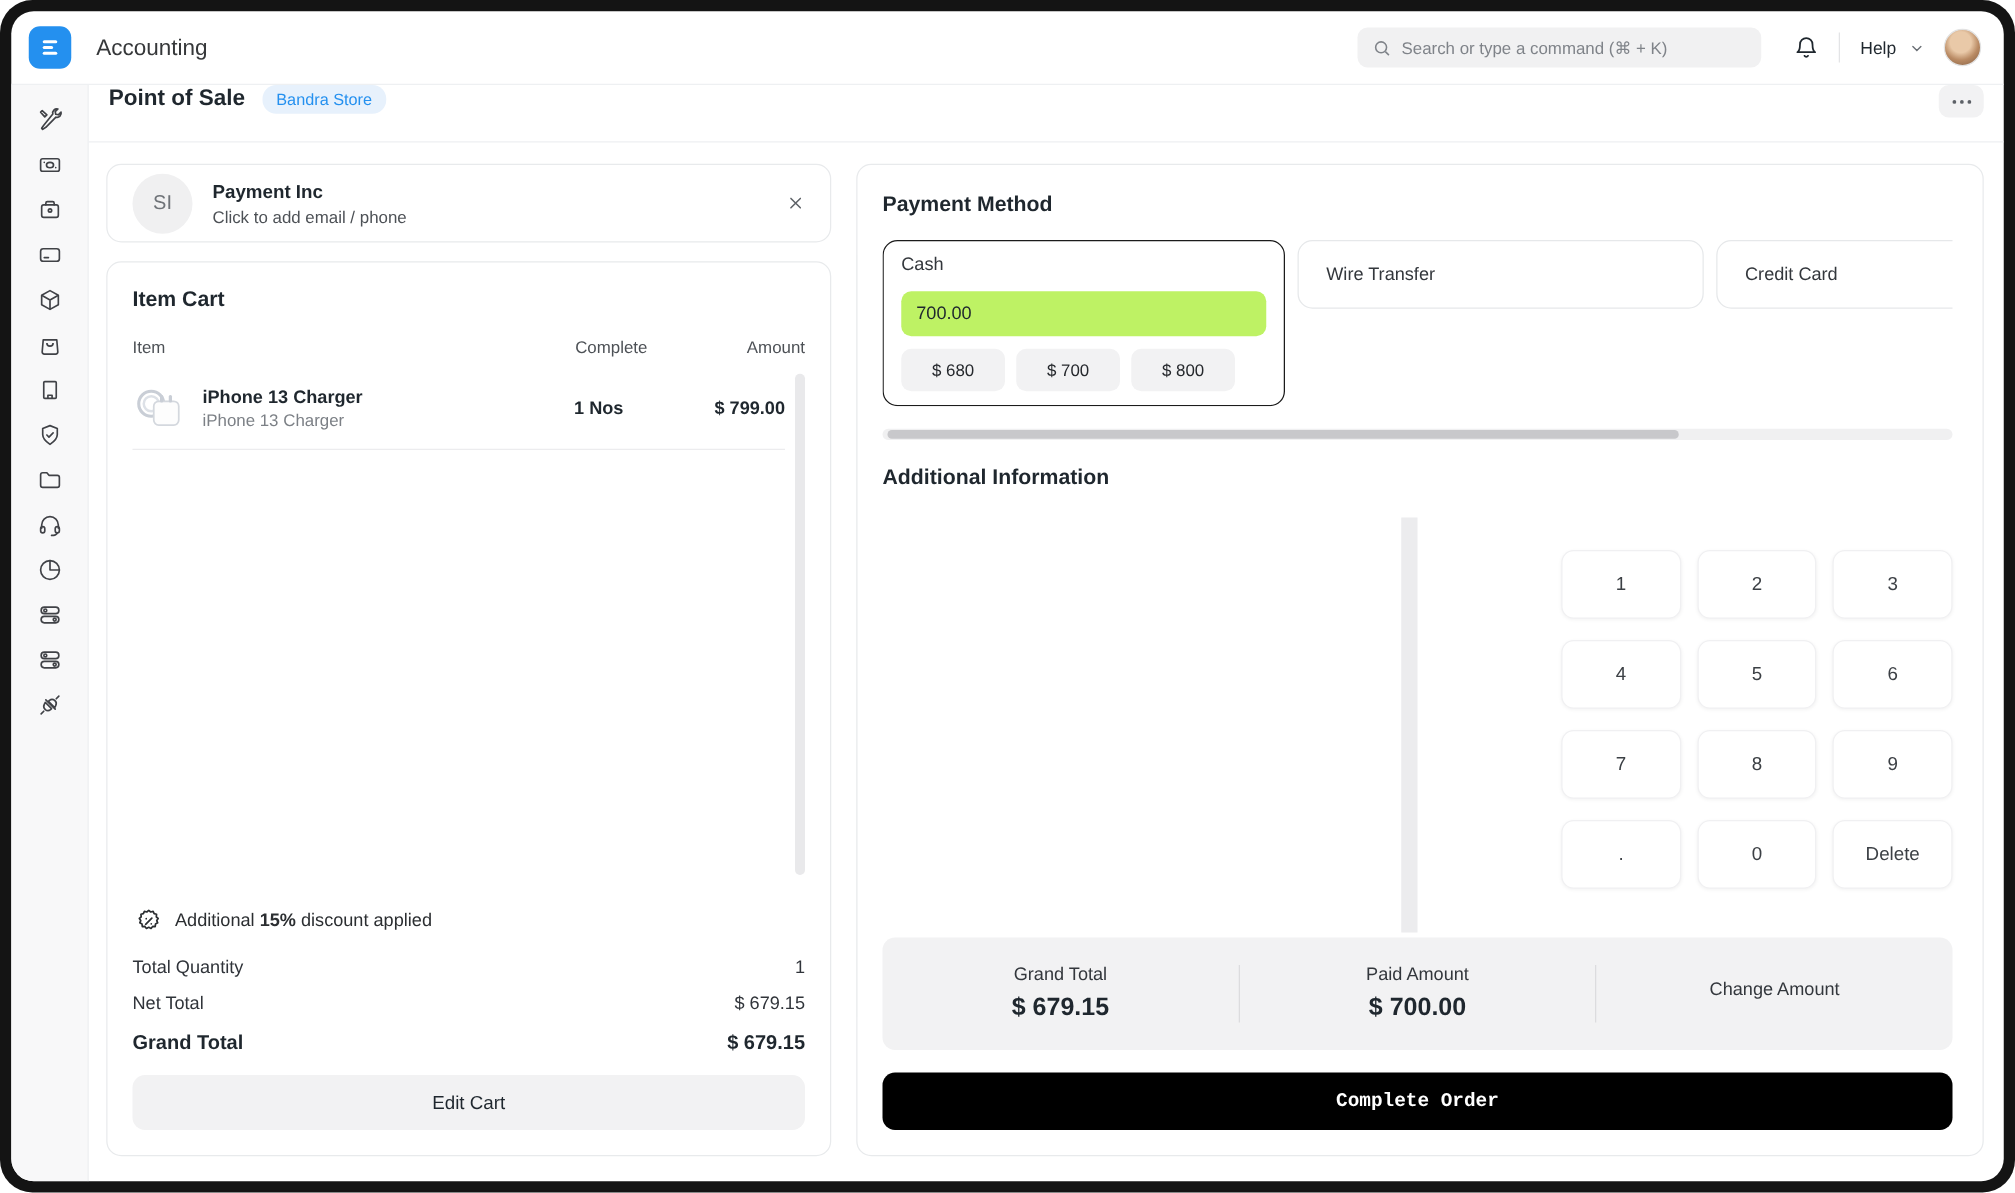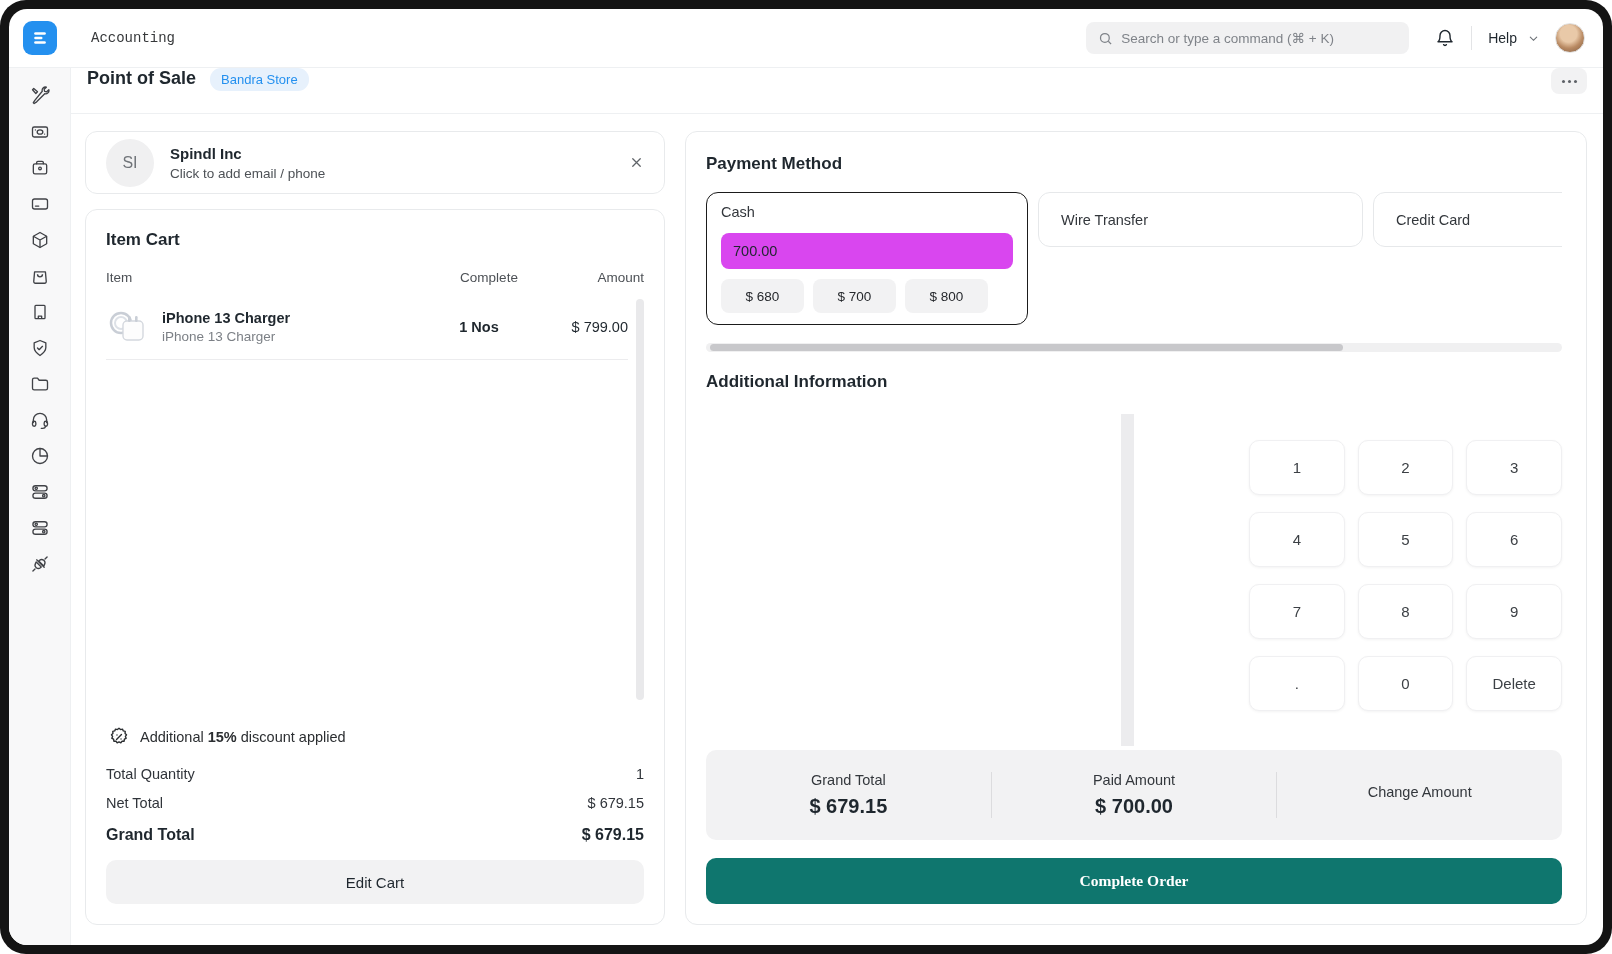--- a/index.html
+++ b/index.html
@@ -4,21 +4,21 @@
 <style>
   * { margin:0; padding:0; box-sizing:border-box; }
   html,body { width:1612px; height:954px; background:#fff; font-family:"Liberation Sans", sans-serif; }
   .frame { position:absolute; inset:0; width:1612px; height:954px; background:#141414; border-radius:26px; }
   .window { position:absolute; inset:9px; background:#fff; border-radius:18px; overflow:hidden; display:flex; flex-direction:column; }
 
   
   .topbar { height:59px; display:flex; align-items:center; border-bottom:1px solid #eef0f2; flex:none; }
   .logo-cell { width:62px; display:flex; justify-content:center; align-items:center; flex:none; }
   .logo { width:34px; height:34px; background:#2490ef; border-radius:9px; display:flex; align-items:center; justify-content:center; }
-  .app-title { font-size:14px; color:#36383a; margin-left:20px;font-family:Liberation Mono, monospace; }
+  .app-title { font-size:18px; color:#36383a; margin-left:6px; }
   .topbar-spacer { flex:1; }
   .search { width:323px; height:32px; background:#f1f1f2; border-radius:8px; display:flex; align-items:center; padding:0 12px; gap:8px; border:none; }
   .search input { border:none; background:transparent; outline:none; font-size:13.5px; color:#50555b; width:100%; font-family:"Liberation Sans", sans-serif; }
   .search input::placeholder { color:#7f8389; opacity:1; }
   .bell-btn { margin-left:26px; background:none; border:none; cursor:pointer; display:flex; align-items:center; }
   .top-divider { width:1px; height:24px; background:#e3e4e6; margin:0 16px; }
   .help-btn { display:flex; align-items:center; gap:11px; background:none; border:none; font-size:14px; color:#1f272e; font-family:"Liberation Sans", sans-serif; cursor:pointer; }
   .avatar { width:30px; height:30px; border-radius:50%; margin:0 18px 0 16px; background:radial-gradient(circle at 45% 35%, #e9c9a8 0 35%, #b98a63 60%, #7d5a40 100%); border:1px solid #e2e2e2; }
 
   
@@ -49,36 +49,36 @@
   .section-title { font-size:17px; font-weight:700; color:#1f272e; }
   .cart-header { display:grid; grid-template-columns:1fr 90px 110px; margin-top:20px; font-size:13.5px; color:#4d5156; }
   .cart-header .qty { text-align:center; }
   .cart-header .amt { text-align:right; }
   .cart-rows { position:relative; margin-top:14px; flex:1; min-height:0; }
   .cart-row { display:grid; grid-template-columns:56px 1fr 90px 104px; align-items:center; padding:8px 0 12px 0; border-bottom:1px solid #ececee; margin-right:16px; }
   .prod-img { width:44px; height:40px; display:flex; align-items:center; justify-content:center; }
   .prod-name { font-size:14.5px; font-weight:700; color:#1f272e; margin-bottom:3px; }
   .prod-desc { font-size:13.5px; color:#7c8086; }
   .row-qty { font-size:14.5px; font-weight:700; color:#1f272e; text-align:center; }
-  .row-amt { font-size:14.5px; font-weight:400; color:#1f272e; text-align:right; }
+  .row-amt { font-size:14.5px; font-weight:700; color:#1f272e; text-align:right; }
   .v-scroll { position:absolute; right:0; top:0; width:8px; height:calc(100% - 16px); background:#e9e9eb; border-radius:4px; }
 
   .discount-row { display:flex; align-items:center; gap:10px; margin:10px 0 18px 2px; font-size:14.5px; color:#2b2e31; }
   .discount-row b { font-weight:700; }
   .totals { display:flex; flex-direction:column; gap:13px; margin-bottom:16px; }
   .t-row { display:flex; justify-content:space-between; font-size:14.5px; color:#30343a; }
   .t-row.grand { font-size:16px; font-weight:700; color:#1f272e; margin-top:2px; }
   .edit-cart { height:44px; flex:none; border:none; border-radius:10px; background:#f2f2f3; font-size:15px; color:#1f272e; cursor:pointer; font-family:"Liberation Sans", sans-serif; }
 
   
   .pay-card { flex:1; display:flex; flex-direction:column; padding:22px 24px 20px 20px; min-width:0; }
   .methods { display:flex; gap:10px; margin-top:18px; overflow:hidden; flex:none; }
   .method-cash { width:322px; flex:none; border:1.5px solid #1b1b1b; border-radius:12px; padding:11px 14px; }
   .method-cash .m-label { font-size:14.5px; color:#33373c; }
-  .cash-input { margin-top:13px; width:100%; height:36px; background:#d946ef; border:none; border-radius:8px; padding:0 12px; font-size:14.5px; color:#1f272e; outline:none; font-family:"Liberation Sans", sans-serif; }
+  .cash-input { margin-top:13px; width:100%; height:36px; background:#bef264; border:none; border-radius:8px; padding:0 12px; font-size:14.5px; color:#1f272e; outline:none; font-family:"Liberation Sans", sans-serif; }
   .chips { display:flex; gap:9px; margin-top:10px; }
   .chip { height:34px; min-width:83px; border:none; border-radius:8px; background:#f2f2f3; font-size:13.5px; color:#26292d; cursor:pointer; font-family:"Liberation Sans", sans-serif; }
   .method-tile { width:325px; flex:none; height:55px; border:1px solid #e6e8ea; border-radius:12px; display:flex; align-items:center; padding:0 22px; font-size:14.5px; color:#33373c; background:#fff; cursor:pointer; font-family:"Liberation Sans", sans-serif; }
   .method-tile.clipped { width:320px; }
 
   .h-scroll { margin-top:18px; height:9px; background:#f0f0f1; border-radius:5px; position:relative; flex:none; }
   .h-scroll .thumb { position:absolute; left:4px; top:1px; height:7px; width:74%; background:#c8c8cb; border-radius:4px; }
 
   .addl-title { margin-top:20px; flex:none; }
   .info-area { flex:1; display:flex; min-height:0; margin-top:12px; }
@@ -86,21 +86,21 @@
   .info-vbar { width:13px; background:#ececee; margin-top:10px; margin-bottom:4px; }
   .numpad-wrap { width:313px; margin-left:115px; display:flex; align-items:flex-start; }
   .numpad { margin-top:36px; width:100%; display:grid; grid-template-columns:repeat(3,1fr); column-gap:13px; row-gap:17px; }
   .key { height:55px; background:#fff; border:1px solid #f0f0f2; border-radius:10px; box-shadow:0 1px 3px rgba(0,0,0,0.05); font-size:15px; color:#3c4045; cursor:pointer; font-family:"Liberation Sans", sans-serif; }
 
   .summary { flex:none; height:90px; background:#f2f2f3; border-radius:10px; display:flex; align-items:center; }
   .sum-col { flex:1; text-align:center; }
   .sum-label { font-size:14.5px; color:#33373c; margin-bottom:7px; }
   .sum-value { font-size:20px; font-weight:700; color:#1f272e; }
   .sum-div { width:1px; height:46px; background:#dcdcde; }
-  .complete-btn { margin-top:18px; height:46px; flex:none; border:none; border-radius:10px; background:#0f766e; color:#fff; font-size:15.5px; font-weight:700; cursor:pointer; font-family:Liberation Serif, serif; }
+  .complete-btn { margin-top:18px; height:46px; flex:none; border:none; border-radius:10px; background:#000000; color:#fff; font-size:15.5px; font-weight:700; cursor:pointer; font-family:Liberation Mono, monospace; }
 </style>
 </head>
 <body>
 
 <div class="frame">
 <div class="window">
 
   <div class="topbar">
     <div class="logo-cell">
       <div class="logo">
@@ -248,21 +248,21 @@
             </button>
       </div>
 
       <div class="content">
 
         <div class="left-col">
 
           <div class="card customer-card">
             <div class="cust-avatar">SI</div>
             <div>
-              <div class="cust-name">Spindl Inc</div>
+              <div class="cust-name">Payment Inc</div>
               <div class="cust-sub">Click to add email / phone</div>
             </div>
             <button class="cust-close">
               <span style="display:flex;">
                 <svg width="15" height="15" viewBox="0 0 24 24" fill="none" stroke="#5f6principal368" stroke-width="2" stroke-linecap="round">
                       <path d="M6 6l12 12M18 6L6 18" stroke="#5f6368"></path>
                     </svg>
               </span>
             </button>
           </div>

